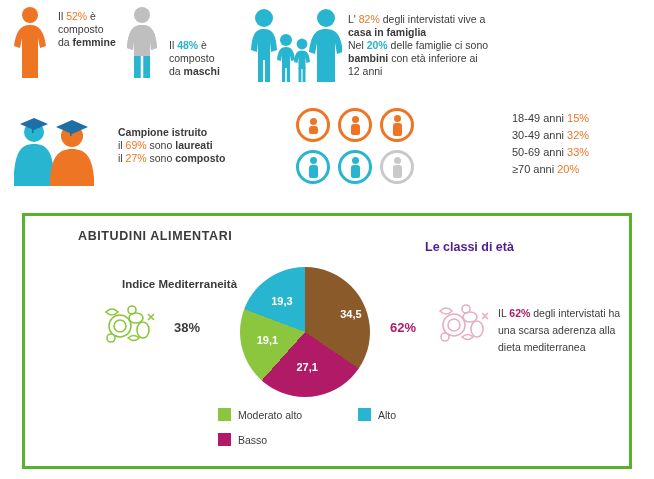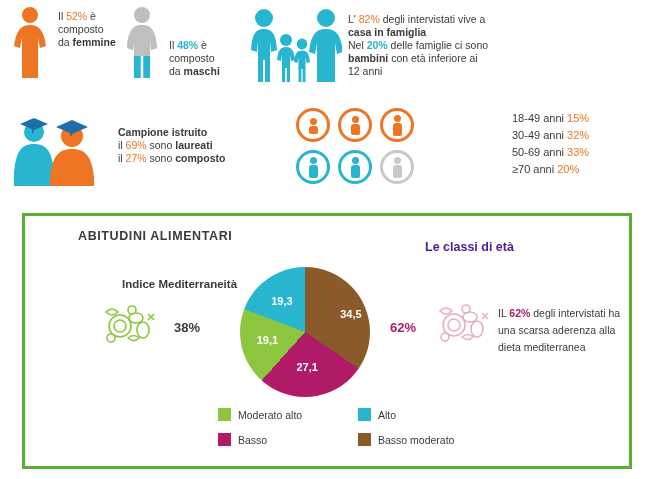--- a/index.html
+++ b/index.html
@@ -312,18 +312,14 @@
     <div class="legend-item">
       <span class="swatch" id="sw1" style="background: rgb(39, 181, 207);"></span>
       <span>Alto</span>
     </div>
   </div>
   <div class="legend-row">
     <div class="legend-item" style="width:140px;">
       <span class="swatch" id="sw2" style="background: rgb(176, 26, 102);"></span>
       <span>Basso</span>
     </div>
-    <div class="legend-item">
-      <span class="swatch" id="sw3" style="background: rgb(138, 90, 43);"></span>
-      <span>Basso moderato</span>
-    </div>
   </div>
 </div>
 
 </body></html>

